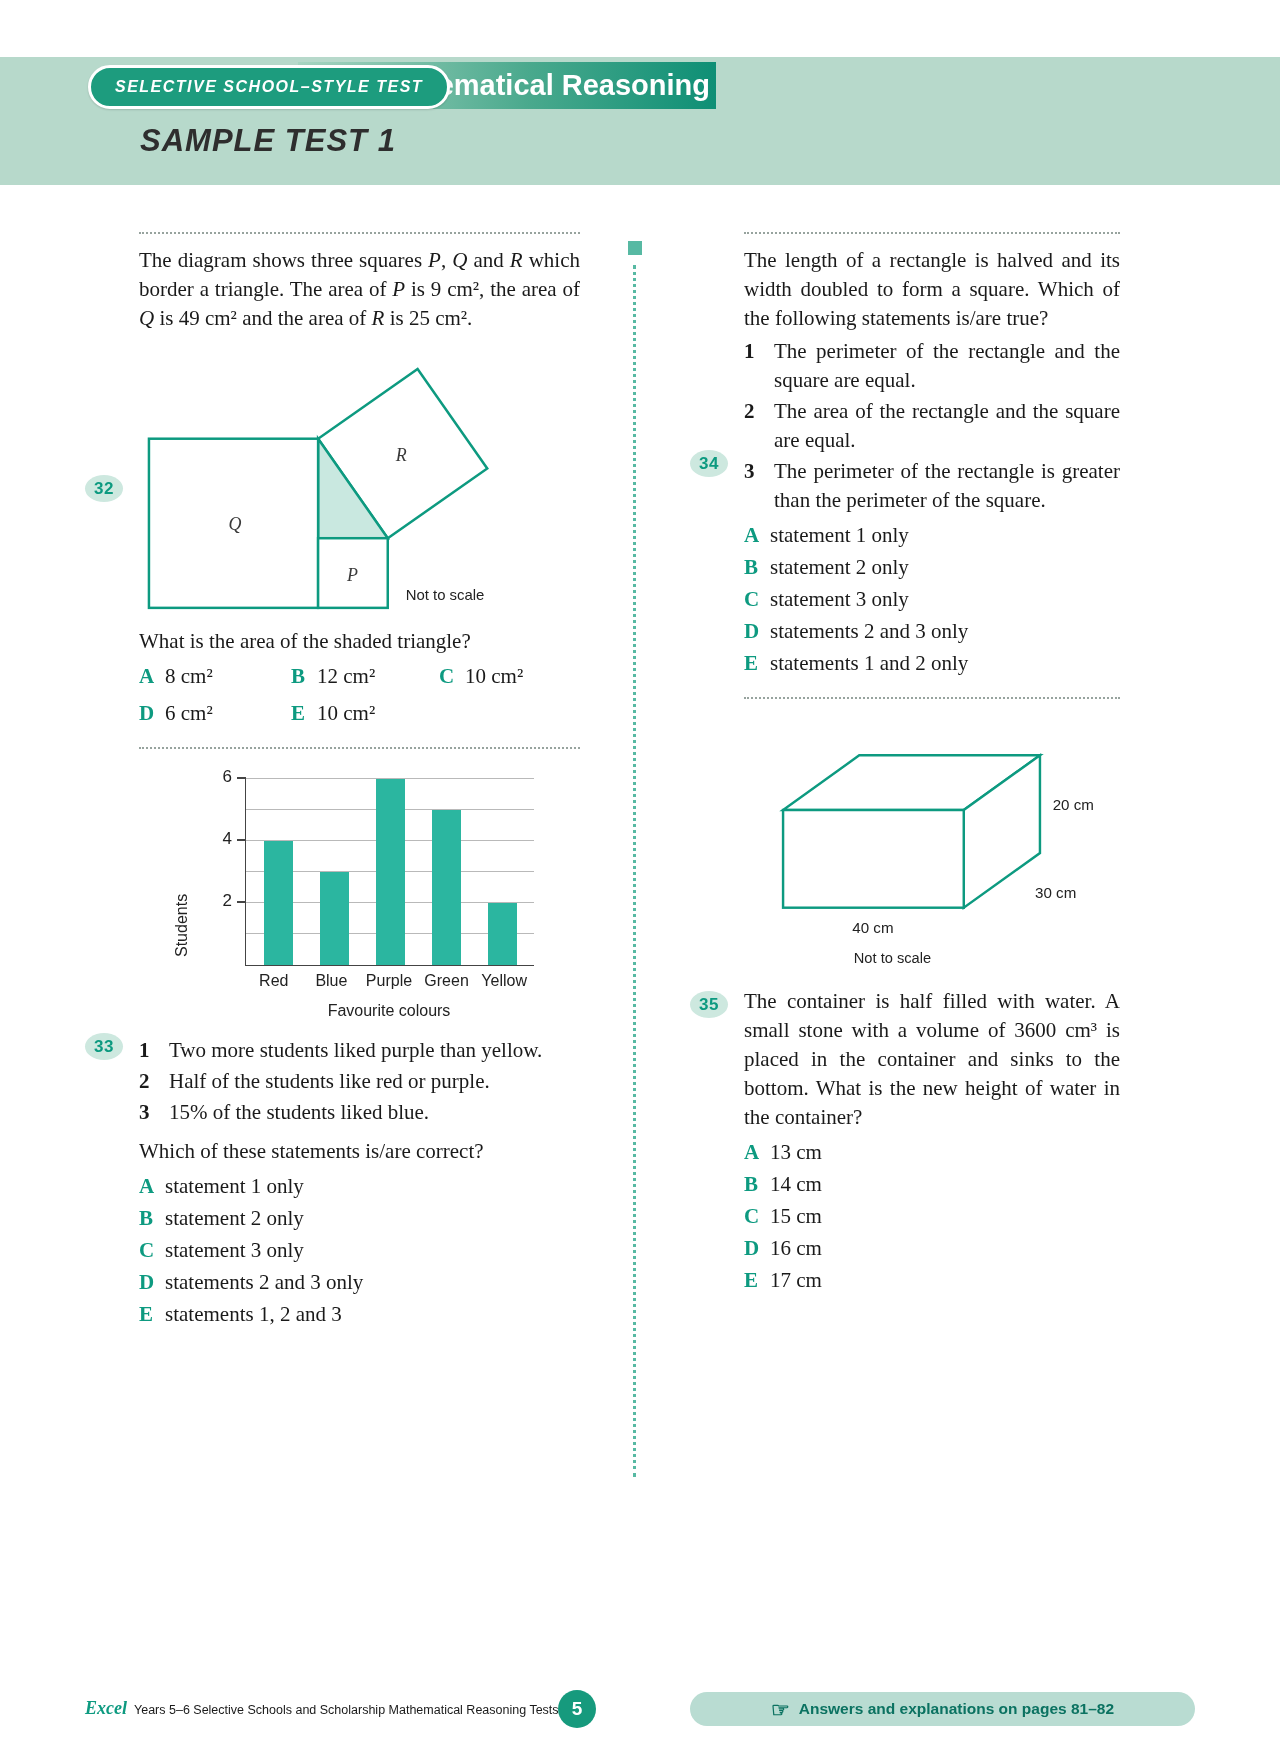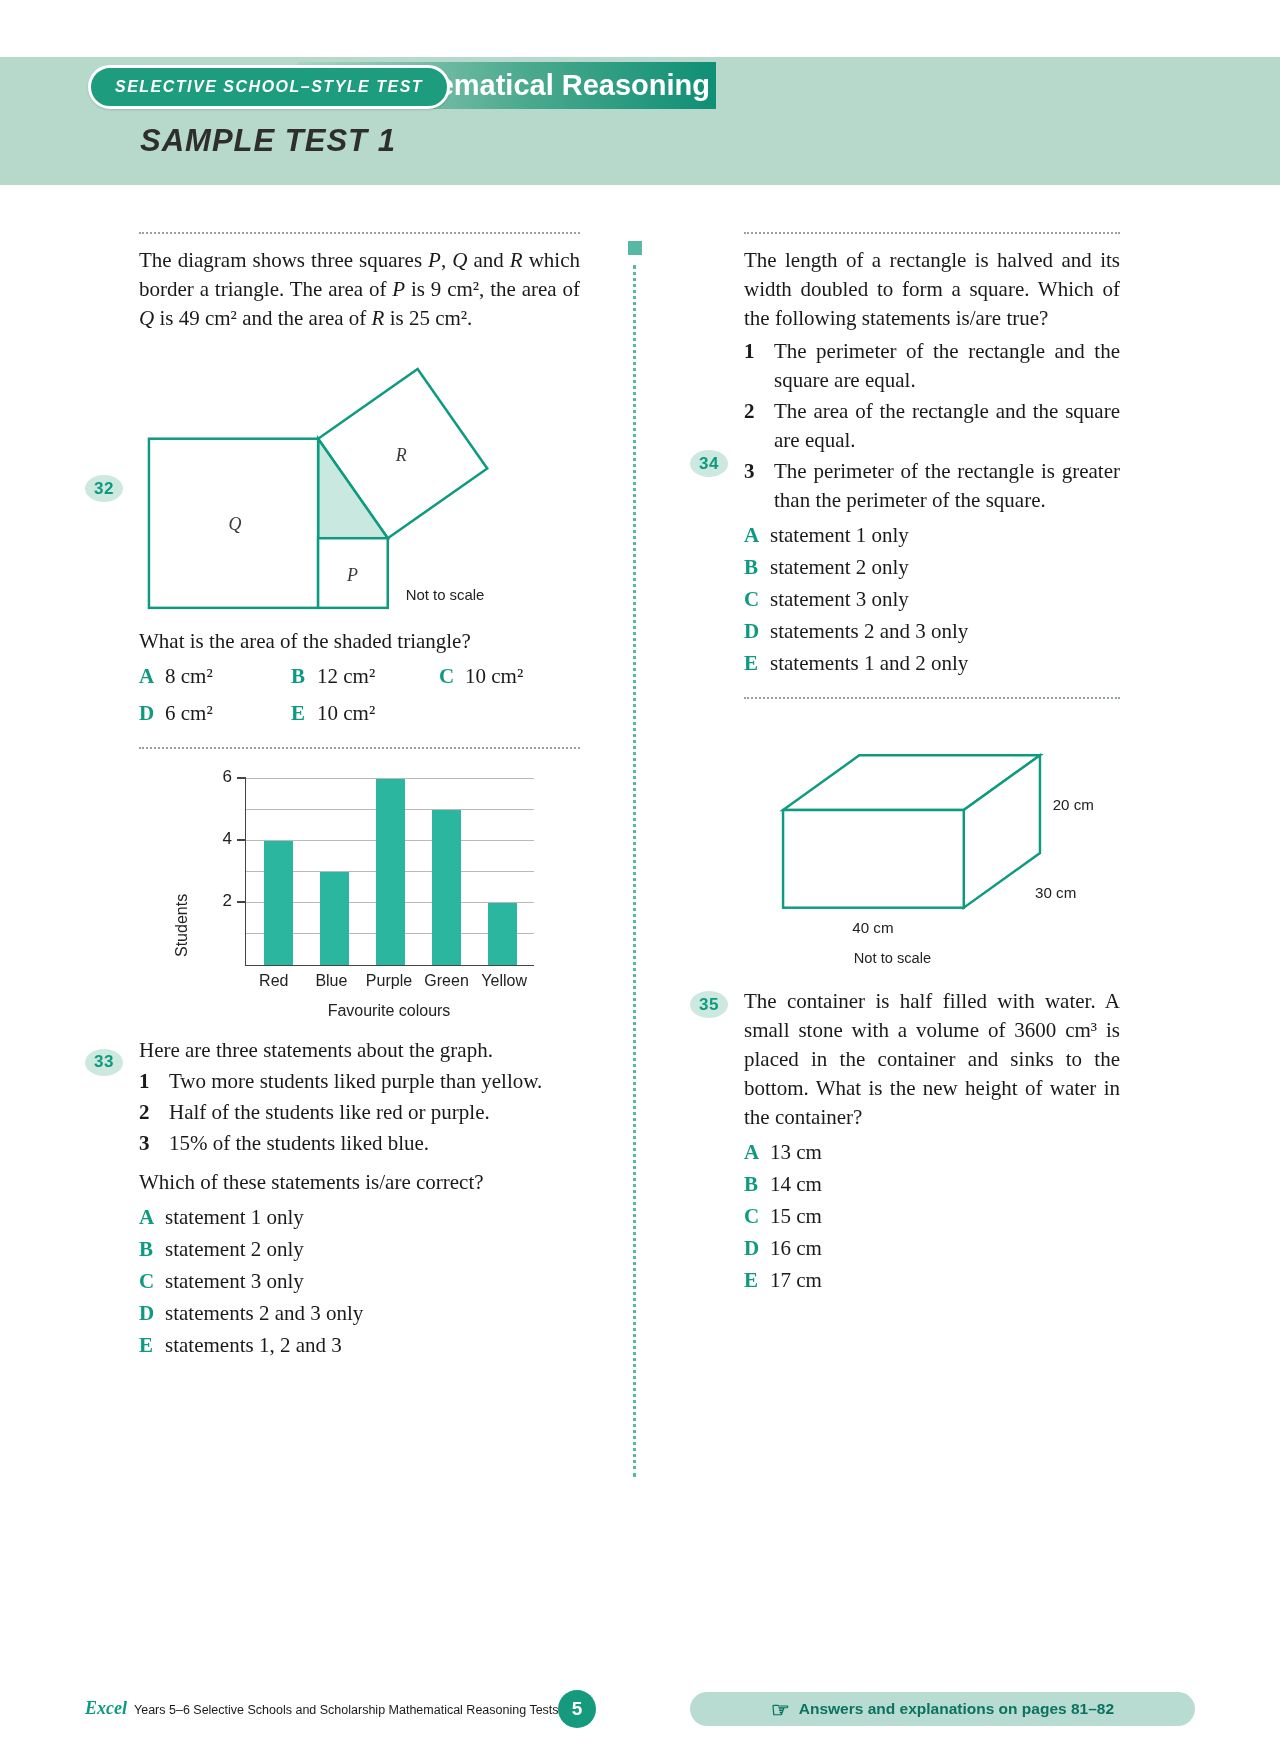--- a/index.html
+++ b/index.html
@@ -205,21 +205,20 @@
               <div class="x-labels">
                   <div class="x-cat">Red</div>
                   <div class="x-cat">Blue</div>
                   <div class="x-cat">Purple</div>
                   <div class="x-cat">Green</div>
                   <div class="x-cat">Yellow</div>
                 </div>
               <div class="x-title">Favourite colours</div>
             </div>
 
-            <p class="q-text">Here are three statements about the graph.</p>
             <div>
               <div class="stmt">
                 <span class="stmt-num">1</span>
                 <span class="stmt-text">Two more students liked purple than yellow.</span>
               </div>
               <div class="stmt">
                 <span class="stmt-num">2</span>
                 <span class="stmt-text">Half of the students like red or purple.</span>
               </div>
               <div class="stmt">

